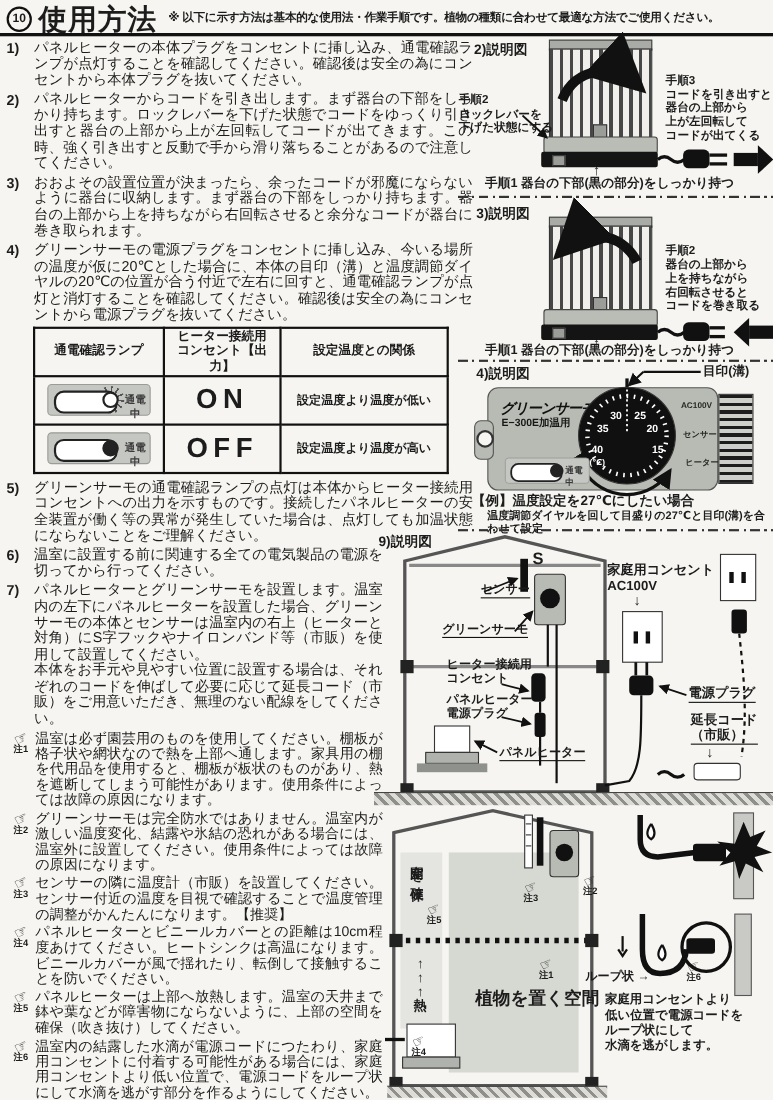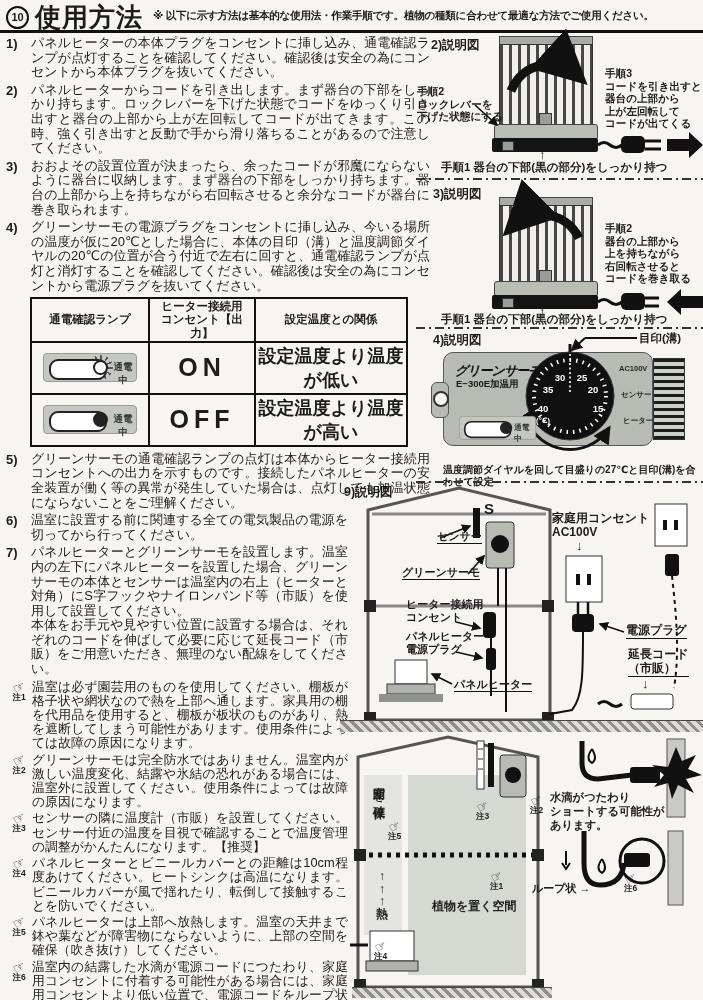--- a/index.html
+++ b/index.html
@@ -21,21 +21,21 @@
   .leftcol{position:absolute;left:6px;top:36px;width:424px}
   .step{display:flex;margin-bottom:3px}
   .step .no{flex:none;width:25px;font-size:13px;font-weight:bold}
   .step .tx{flex:1;font-size:13px;line-height:14.6px;text-align:justify}
   .narrow{width:342px}
   
   table.tb{border-collapse:collapse;margin:4px 0 5px 24px}
   table.tb th,table.tb td{border:2px solid #111;text-align:center;vertical-align:middle;padding:1px 2px}
   table.tb th{font-size:11.5px;line-height:1.15;font-weight:bold;height:34px}
   td.onoff{font-size:25px;font-weight:bold;letter-spacing:5px;width:100px}
-  td.rel{font-size:18px;font-weight:bold;width:146px}
+  td.rel{font-size:11px;font-weight:bold;width:146px}
   td.lampcell{width:112px;height:40px}
   .lamp{position:relative;width:92px;height:27px;margin:0 auto;background:#c5c7c2;border-radius:4px;border:1px solid #9a9c97}
   .lamp .pill{position:absolute;left:5px;top:5px;width:54px;height:17px;background:#fff;border:2px solid #222;border-radius:9px}
   .lamp .rays{position:absolute;left:44px;top:1px;width:25px;height:25px;border-radius:50%;
     background:repeating-conic-gradient(#555 0 9deg,transparent 9deg 30deg)}
   .lamp .dot{position:absolute;left:49px;top:6px;width:15px;height:15px;border-radius:50%;border:2px solid #222;box-sizing:border-box}
   .lamp.on .dot{background:#fff}
   .lamp.off .dot{background:#222}
   .lamp .lbl{position:absolute;left:66px;top:7px;font-size:9.5px;font-weight:bold;color:#3a3a3a;letter-spacing:0}
   
@@ -299,20 +299,21 @@
     <text x="167" y="51" fill="#fff" font-size="9.5" font-weight="bold" text-anchor="middle">25</text>
     <text x="178" y="63" fill="#fff" font-size="9.5" font-weight="bold" text-anchor="middle">20</text>
     <text x="183" y="82" fill="#fff" font-size="9.5" font-weight="bold" text-anchor="middle">15</text>
     <text x="128" y="93" fill="#fff" font-size="7.5" font-weight="bold" text-anchor="middle">(℃)</text>
   </svg>
   <div class="lamp on" style="position:absolute;left:44px;top:86px;transform:scale(0.82);transform-origin:left top">
     <span class="pill"></span>
     <span class="dot" style="background:#222"></span>
     <span class="lbl">通電中</span>
   </div>
+  <div class="slab" style="left:14px;top:118px;font-size:12.3px">【例】温度設定を27℃にしたい場合</div>
   <div class="slab" style="left:28px;top:134px;font-size:10px">温度調節ダイヤルを回して目盛りの27℃と目印(溝)を合わせて設定</div>
 </div>
 <div class="sep" style="top:481px"></div>
 
 <div class="fig" style="left:340px;top:482px;width:363px;height:518px">
   <div class="figttl" style="left:4px;top:2px">9)説明図</div>
 
   <svg width="363" height="250">
     <defs>
         <marker id="m7" markerWidth="8" markerHeight="8" refX="5" refY="3" orient="auto">
@@ -410,39 +411,40 @@
   </svg>
   <div class="vtext" style="left:30px;top:295px">空間を確保</div>
   <div class="noteref" style="left:48px;top:338px">
       <span class="g">☞</span>
       <span class="l">注5</span>
     </div>
   <div class="flab pre" style="left:36px;top:388px;font-size:12px;text-align:center;line-height:1.05">↑
 ↑
 ↑
 熱</div>
-  <div class="flab" style="left:92px;top:418px;font-size:12px">植物を置く空間</div>
+  <div class="flab" style="left:92px;top:418px;font-size:16px">植物を置く空間</div>
   <div class="noteref" style="left:150px;top:388px">
       <span class="g">☞</span>
       <span class="l">注1</span>
     </div>
   <div class="noteref" style="left:136px;top:318px">
       <span class="g">☞</span>
       <span class="l">注3</span>
     </div>
   <div class="noteref" style="left:190px;top:312px">
       <span class="g">☞</span>
       <span class="l">注2</span>
     </div>
   <div class="noteref" style="left:34px;top:458px">
       <span class="g">☞</span>
       <span class="l">注4</span>
     </div>
   <div class="noteref" style="left:284px;top:390px">
       <span class="g">☞</span>
       <span class="l">注6</span>
     </div>
-  <div class="cap11 pre" style="left:210px;top:308px">水滴がつたわり
-ショートする可能性が
-あります。</div>
   <div class="flab" style="left:192px;top:400px">ループ状 →</div>
+  <div class="cap11 pre" style="left:210px;top:420px">家庭用コンセントより
+低い位置で電源コードを
+ループ状にして
+水滴を逃がします。</div>
   <div class="ground" style="left:12px;top:505px;width:200px;height:10px"></div>
 </div>
 
 </body></html>

